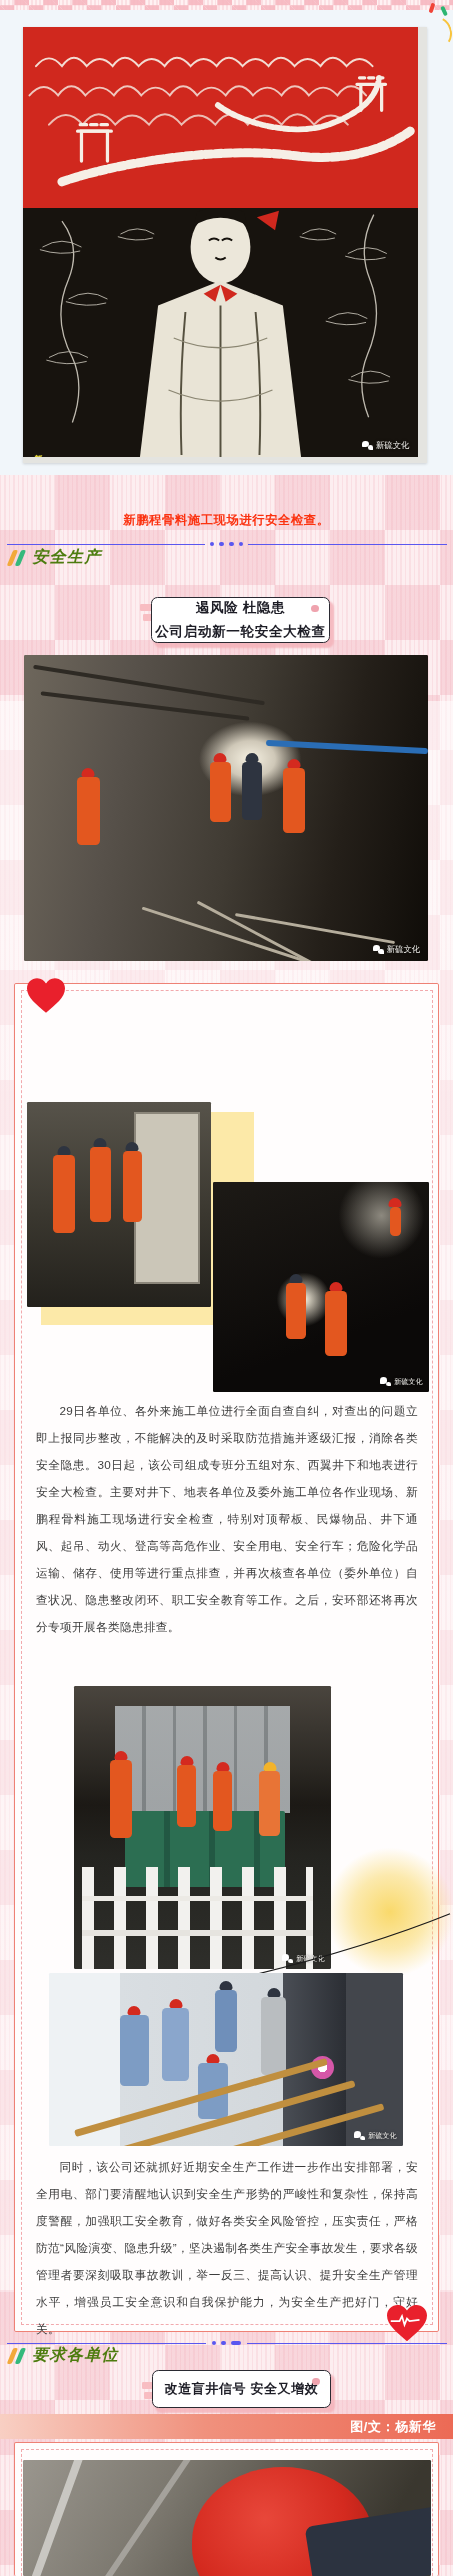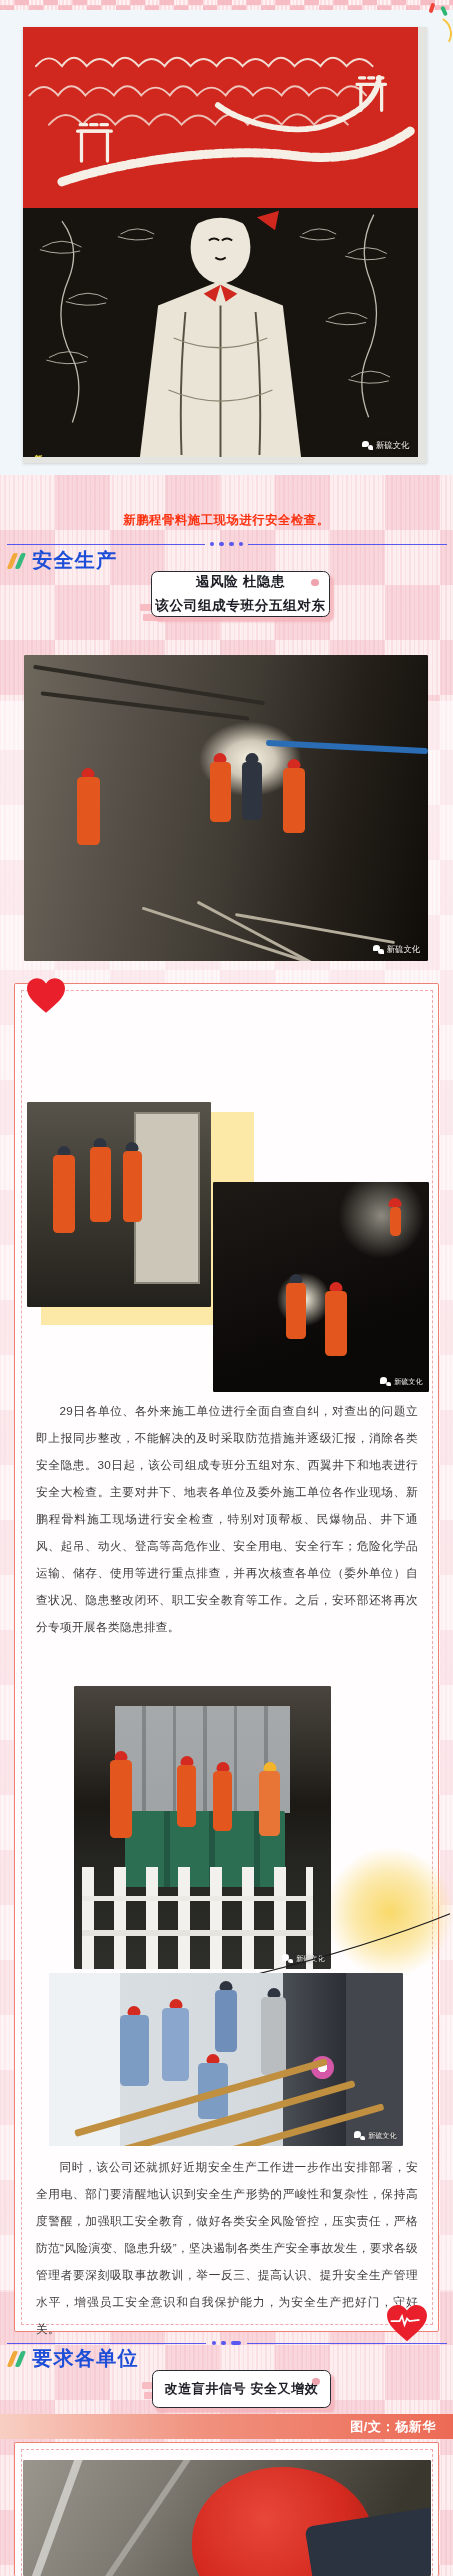--- a/index.html
+++ b/index.html
@@ -50,21 +50,21 @@
   .divider::before,.divider::after{content:"";flex:1;height:0;border-top:1.3px solid #5a57f0;}
   .ddot{width:4.5px;height:4.5px;border-radius:50%;background:#5a57f0;}
   .dpill{width:10.4px;height:4.5px;border-radius:2.6px;background:#5a57f0;}
 
   
   .sec-head{display:flex;align-items:center;gap:9.7px;left:10.4px;}
   .slashes{display:flex;gap:3.2px;}
   .slash{width:4.5px;height:15.6px;border-radius:1.9px;transform:skewX(-22deg);}
   .slash.y{background:#f2a93b;}
   .slash.g{background:#35b97c;}
-  .sec-title{font-size:20px;font-weight:bold;color:#1d4ed8;letter-spacing:1.3px;}
+  .sec-title{font-size:16px;font-weight:bold;color:#4d7c0f;letter-spacing:1.3px;font-style:italic;}
 
   
   .tcard{background:#fff;border:1.3px solid #2a2a32;border-radius:6.5px;
     box-shadow:3.9px 4.5px 1.9px rgba(243,178,184,.85);
     display:flex;flex-direction:column;align-items:center;justify-content:center;gap:5.8px;}
   .tcard .pinkdot{position:absolute;top:6.5px;right:10.4px;width:7.8px;height:7.8px;border-radius:50%;background:#efa3ae;}
   .tline{font-size:13.6px;font-weight:bold;color:#1d1d26;letter-spacing:0.6px;white-space:nowrap;}
   .equals{width:23.4px;height:6.5px;border-radius:1.3px;background:#f8bdc2;}
 
   
@@ -205,24 +205,24 @@
   <div class="abs sec-head" style="top:547px;">
     <span class="slashes">
         <span class="slash y"></span>
         <span class="slash g"></span>
       </span>
     <span class="sec-title">安全生产</span>
   </div>
 
   <span class="abs equals" style="left:140px;top:604px;"></span>
   <span class="abs equals" style="left:143px;top:614px;width:21px;"></span>
-  <div class="abs tcard" style="left:151px;top:571px;width:179px;height:46px;">
+  <div class="abs tcard" style="left:151px;top:597px;width:179px;height:46px;">
     <span class="pinkdot"></span>
     <span class="tline">遏风险 杜隐患</span>
-    <span class="tline">该公司组成专班分五组对东</span>
+    <span class="tline">公司启动新一轮安全大检查</span>
   </div>
 
   <div class="abs photo ph-tunnel" style="left:24px;top:655px;width:404px;height:306px;">
     <div class="cable" style="left:2%;top:9%;width:58%;transform:rotate(9deg);"></div>
     <div class="cable" style="left:4%;top:16%;width:52%;transform:rotate(7deg);"></div>
     <div class="pipe" style="right:0;top:29%;width:40%;transform:rotate(3deg);"></div>
     <div class="rail" style="left:28%;bottom:6%;width:52%;transform:rotate(18deg);"></div>
     <div class="rail" style="left:40%;bottom:4%;width:48%;transform:rotate(28deg);"></div>
     <div class="rail" style="left:52%;bottom:10%;width:40%;transform:rotate(10deg);"></div>
     <div class="fig" style="left:13%;top:40%;width:23.4px;height:68px;background:#e3571f;"></div>

